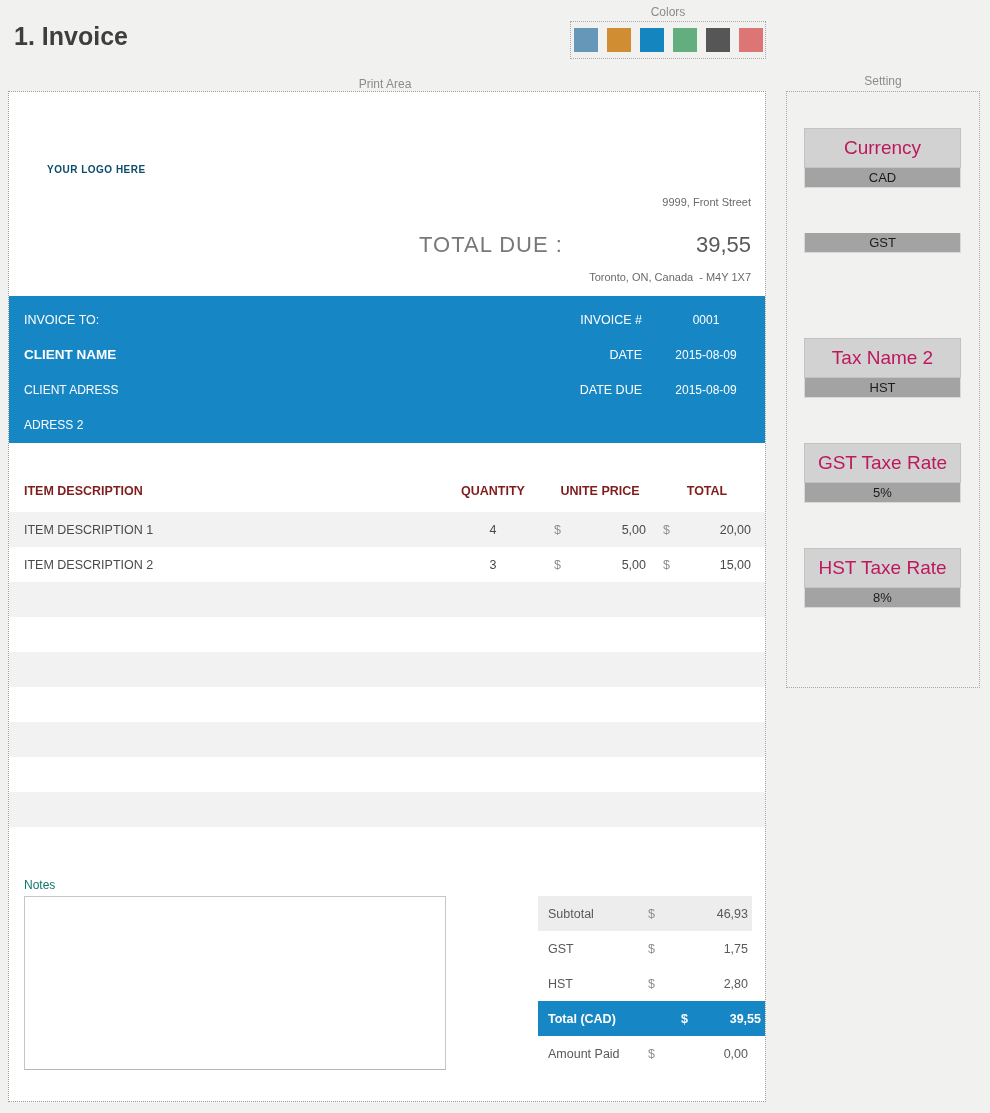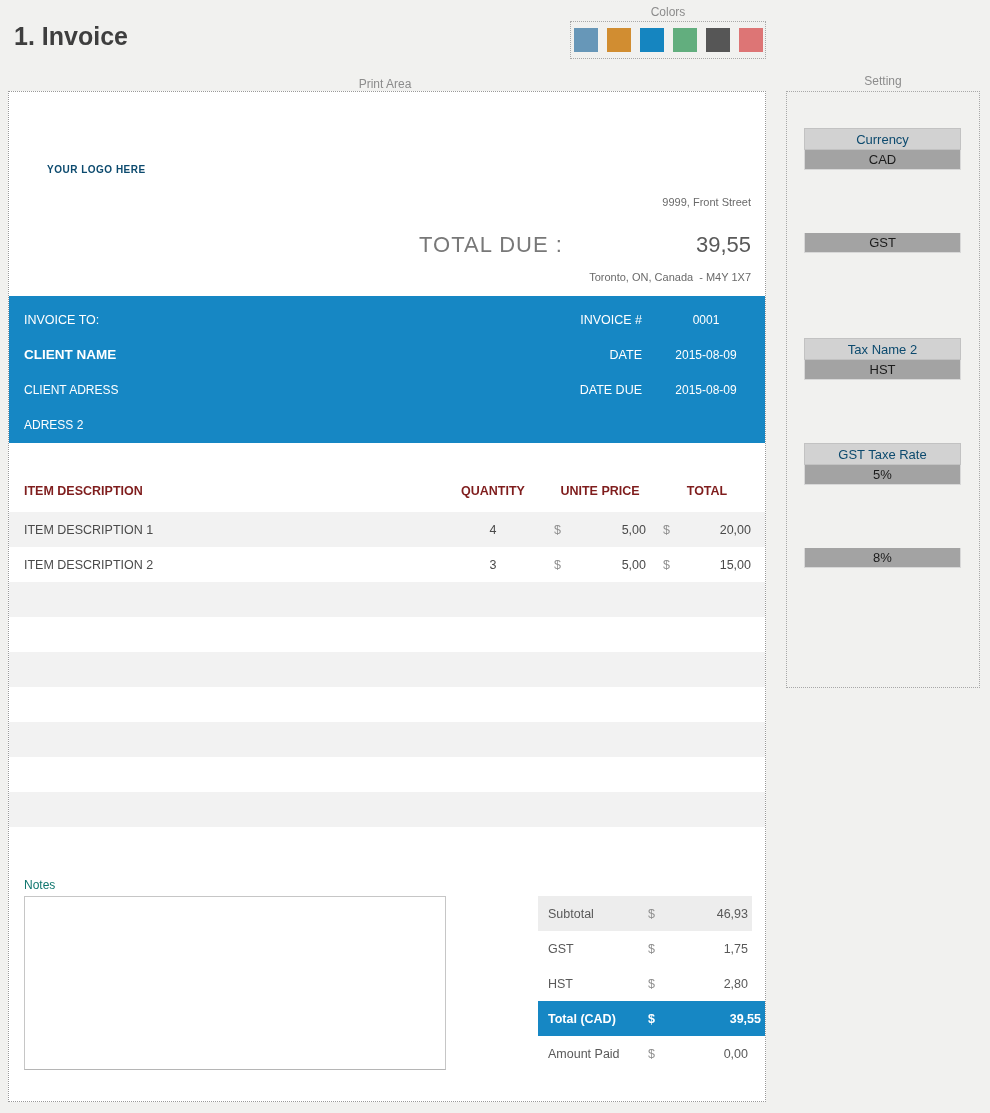--- a/index.html
+++ b/index.html
@@ -93,35 +93,35 @@
   .totals { position:absolute; left:529px; top:804px; width:227px; }
   .total-row {
     width:214px; height:35px; display:flex; align-items:center;
     padding-left:10px; padding-right:4px; font-size:12.5px; color:#595959;
   }
   .total-row .tlabel { width:100px; }
   .total-row .tcur { width:14px; color:#8f8f8f; }
   .total-row .tvalue { flex:1; text-align:right; }
   .total-row.shaded { background:#ededed; }
   .total-row.accent {
-    width:227px; background:#1687c4; color:#ffffff; font-weight:bold;
+    width:227px; background:#1687c4; color:#ffffff; font-weight:bold;gap:33px;
   }
   .total-row.accent .tcur { color:#ffffff; }
 
   
   .settings-label { left:786px; top:74px; width:194px; }
   .settings-panel {
     position:absolute; left:786px; top:91px; width:194px; height:597px;
     border:1px dotted #a8a8a8;
   }
   .setting-block { position:absolute; left:17px; width:157px; }
   .setting-head {
-    height:22px; background:#d2d2d2; border:1px solid #c2c2c2;
+    height:40px; background:#d2d2d2; border:1px solid #c2c2c2;
     display:flex; align-items:center; justify-content:center;
-    font-size:13px; color:#0c4a6e;
+    font-size:19px; color:#be185d;
   }
   .setting-value {
     height:20px; background:#a3a3a3; border:1px solid #d8d8d8; border-top:none;
     display:flex; align-items:center; justify-content:center;
     font-size:13px; color:#1b1b1b; cursor:text;
   }
 </style>
 </head>
 <body>
 
@@ -263,15 +263,16 @@
   </div>
   <div class="setting-block" style="top:246px">
     <div class="setting-head">Tax Name 2</div>
     <div class="setting-value">HST</div>
   </div>
   <div class="setting-block" style="top:351px">
     <div class="setting-head">GST Taxe Rate</div>
     <div class="setting-value">5%</div>
   </div>
   <div class="setting-block" style="top:456px">
+    <div class="setting-head">HST Taxe Rate</div>
     <div class="setting-value">8%</div>
   </div>
 </div>
 
 </body></html>

